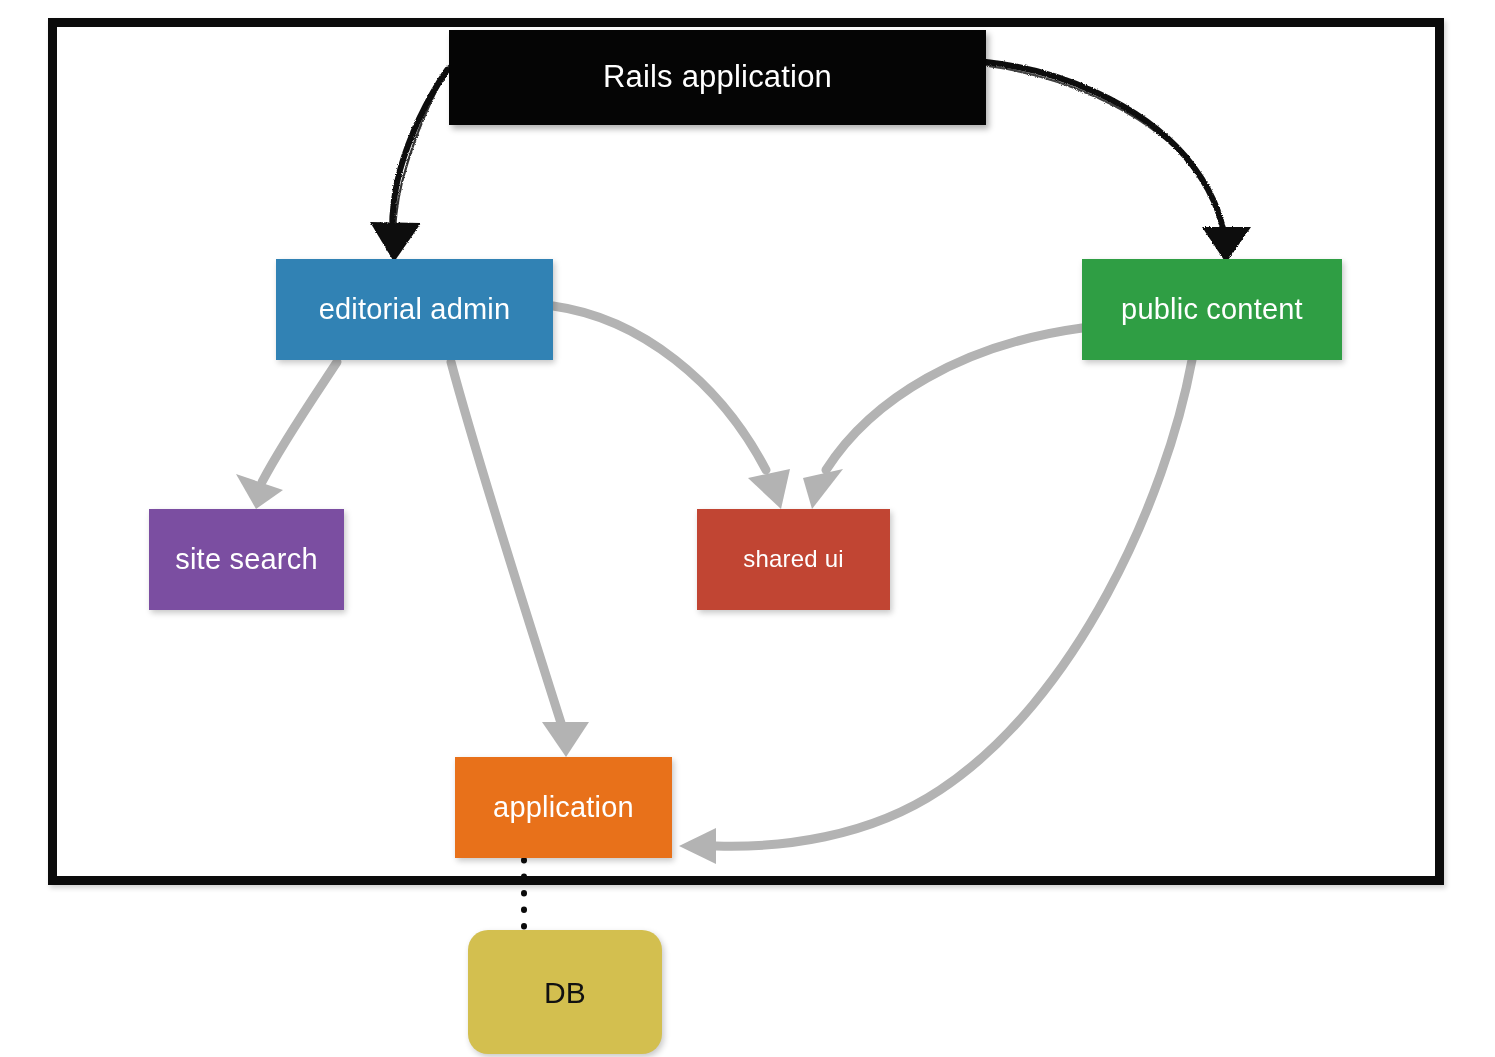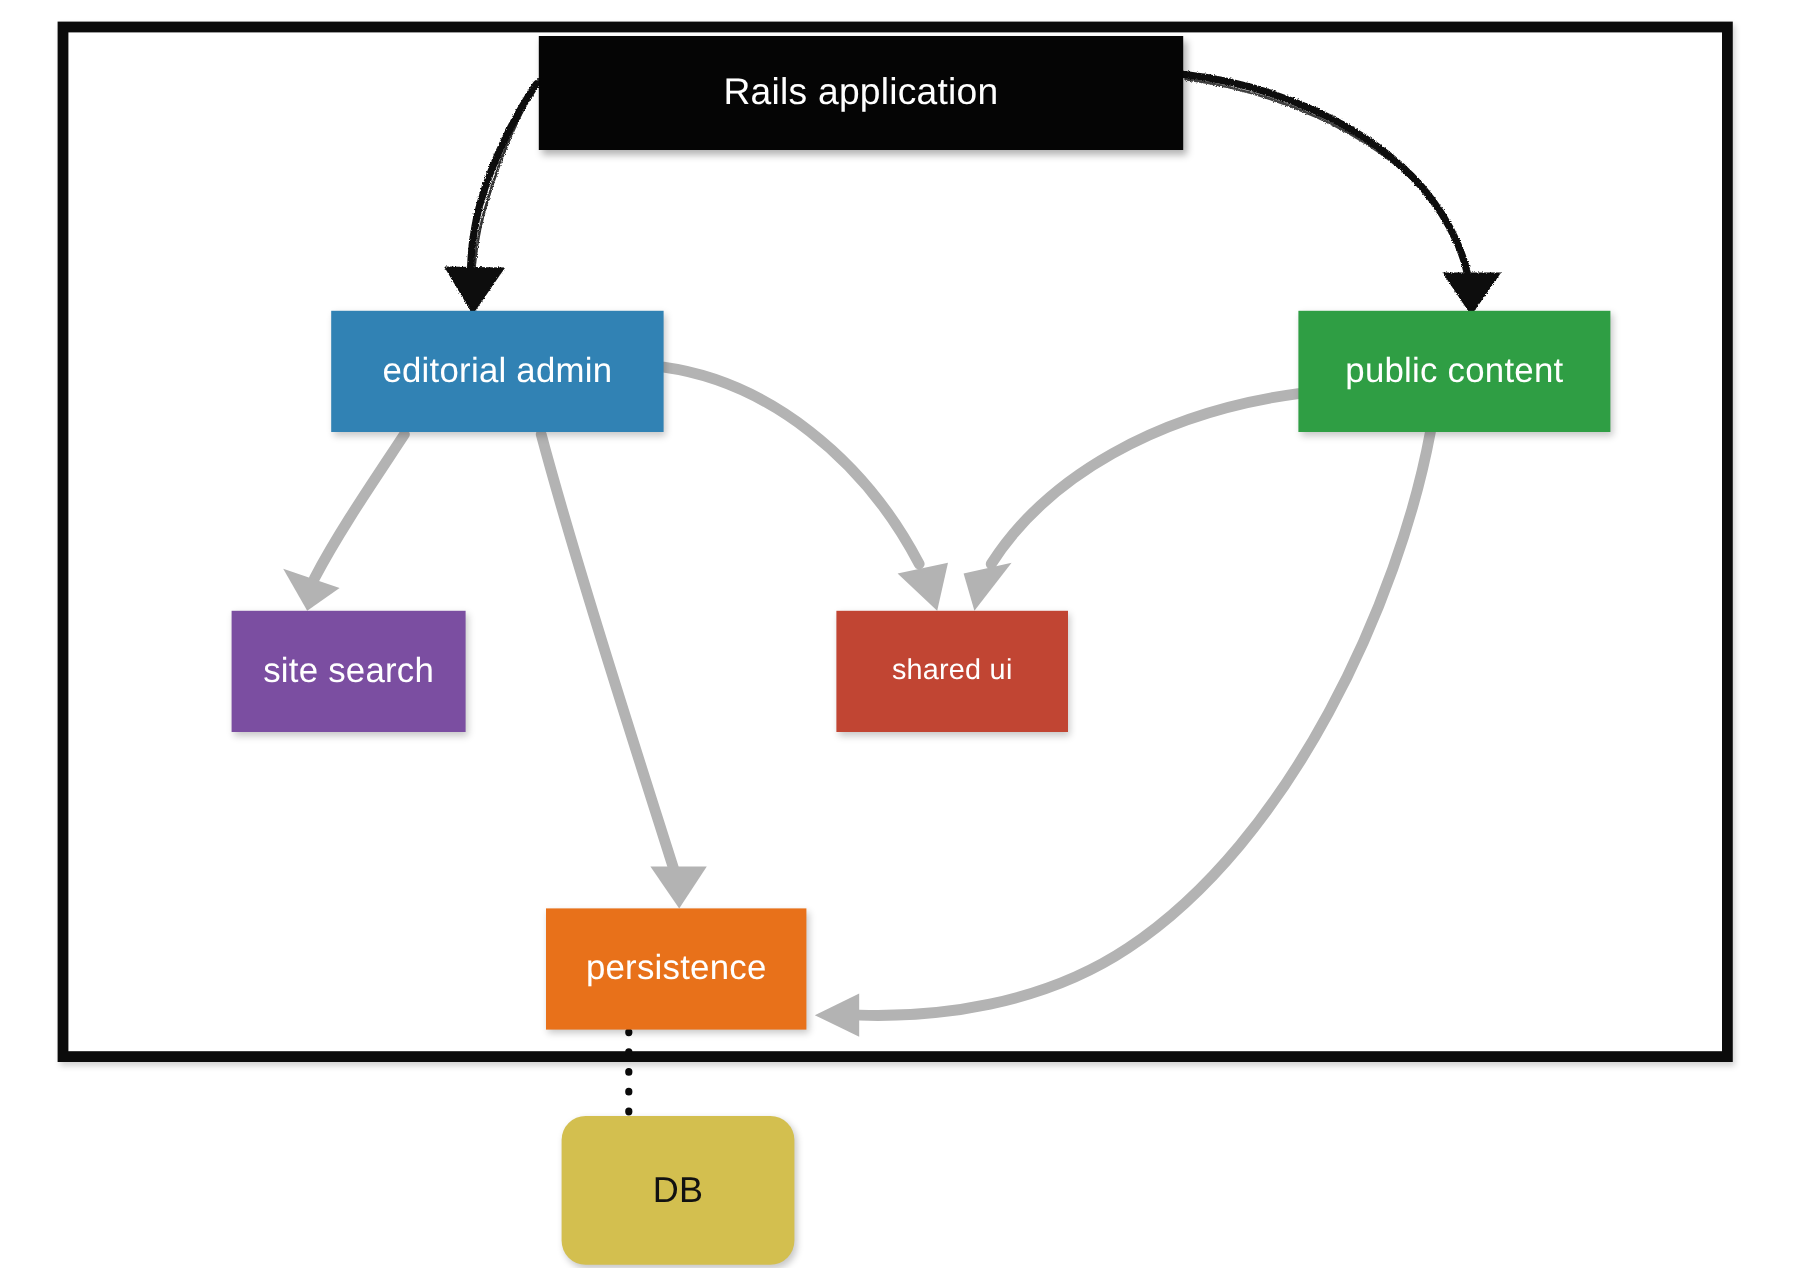--- a/index.html
+++ b/index.html
@@ -88,21 +88,20 @@
     z-index: 4;
   }
   #node-site-search {
     left: 149px;
     top: 509px;
     width: 195px;
     height: 101px;
     background: #7b4ea1;
     font-size: 29px;
     z-index: 4;
-    margin-left: 44px;
   }
   #node-shared-ui {
     left: 697px;
     top: 509px;
     width: 193px;
     height: 101px;
     background: #c14533;
     font-size: 24px;
     z-index: 4;
   }
@@ -200,20 +199,20 @@
 
   <div class="node" id="node-site-search">
     <span class="node-title">site search</span>
   </div>
 
   <div class="node" id="node-shared-ui">
     <span class="node-title">shared ui</span>
   </div>
 
   <div class="node" id="node-persistence">
-    <span class="node-title">persistence</span>
+    <span class="node-title">application</span>
   </div>
 
   <div class="node" id="node-db">
     <span class="node-title">DB</span>
   </div>
 
 </div>
 
 </body></html>

